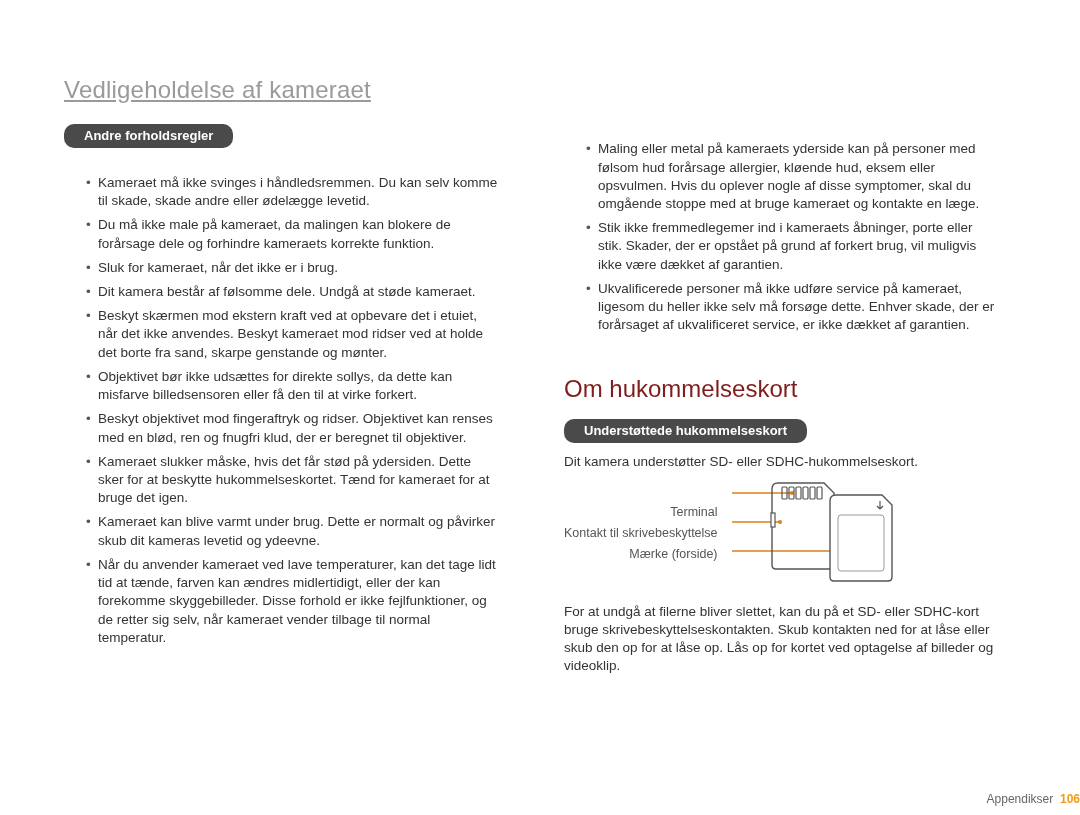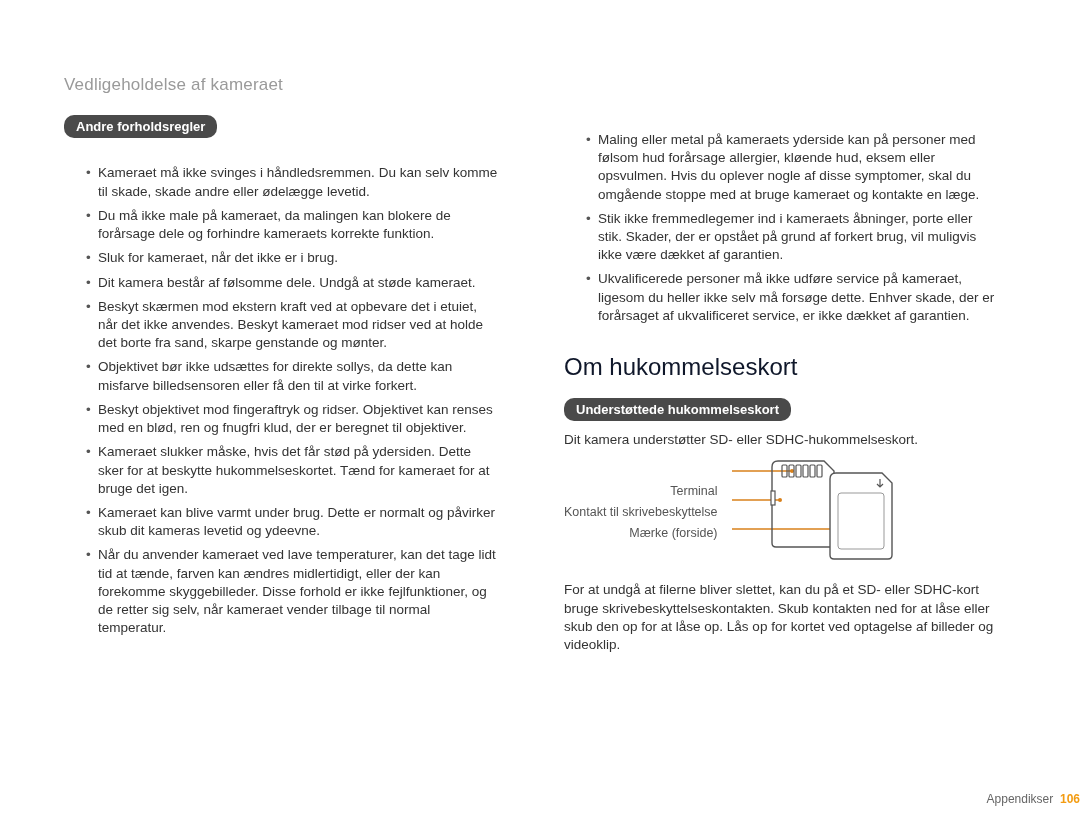--- a/index.html
+++ b/index.html
@@ -12,40 +12,41 @@
     line-height: 1.35;
   }
   .page {
     width: 1080px;
     height: 815px;
     box-sizing: border-box;
     padding: 74px 64px 20px 64px;
     position: relative;
   }
   .page-title {
-    font-size: 17px;
+    font-size: 24px;
     color: #9a9a9a;
     font-weight: 300;
     margin-bottom: 18px;
     letter-spacing: 0.2px;
+    text-decoration: underline;
   }
   .cols {
     display: flex;
     gap: 48px;
   }
   .col {
     flex: 1 1 0;
   }
   .pill {
     display: inline-block;
     background: #4a4a4a;
     color: #fff;
     font-weight: bold;
     font-size: 13px;
-    padding: 3px 12px;
+    padding: 3px 20px;
     border-radius: 10px;
     margin-bottom: 10px;
   }
   ul.bullets {
     list-style: none;
     padding: 0 0 0 6px;
     margin: 16px;
   }
   ul.bullets > li {
     position: relative;
@@ -53,24 +54,24 @@
     margin-bottom: 6px;
   }
   ul.bullets > li::before {
     content: "•";
     position: absolute;
     left: 0;
     top: 0;
     color: #555;
   }
   h2.section-heading {
-    color: #0f172a;
+    color: #7f1d1d;
     font-size: 24px;
     font-weight: 400;
-    margin: 26px 0 14px 0;
+    margin: 38px 0 14px 0;
   }
   .intro-line {
     margin-bottom: 8px;
   }
   .diagram-row {
     display: flex;
     align-items: center;
     gap: 14px;
     margin: 6px 0 14px 0;
   }

